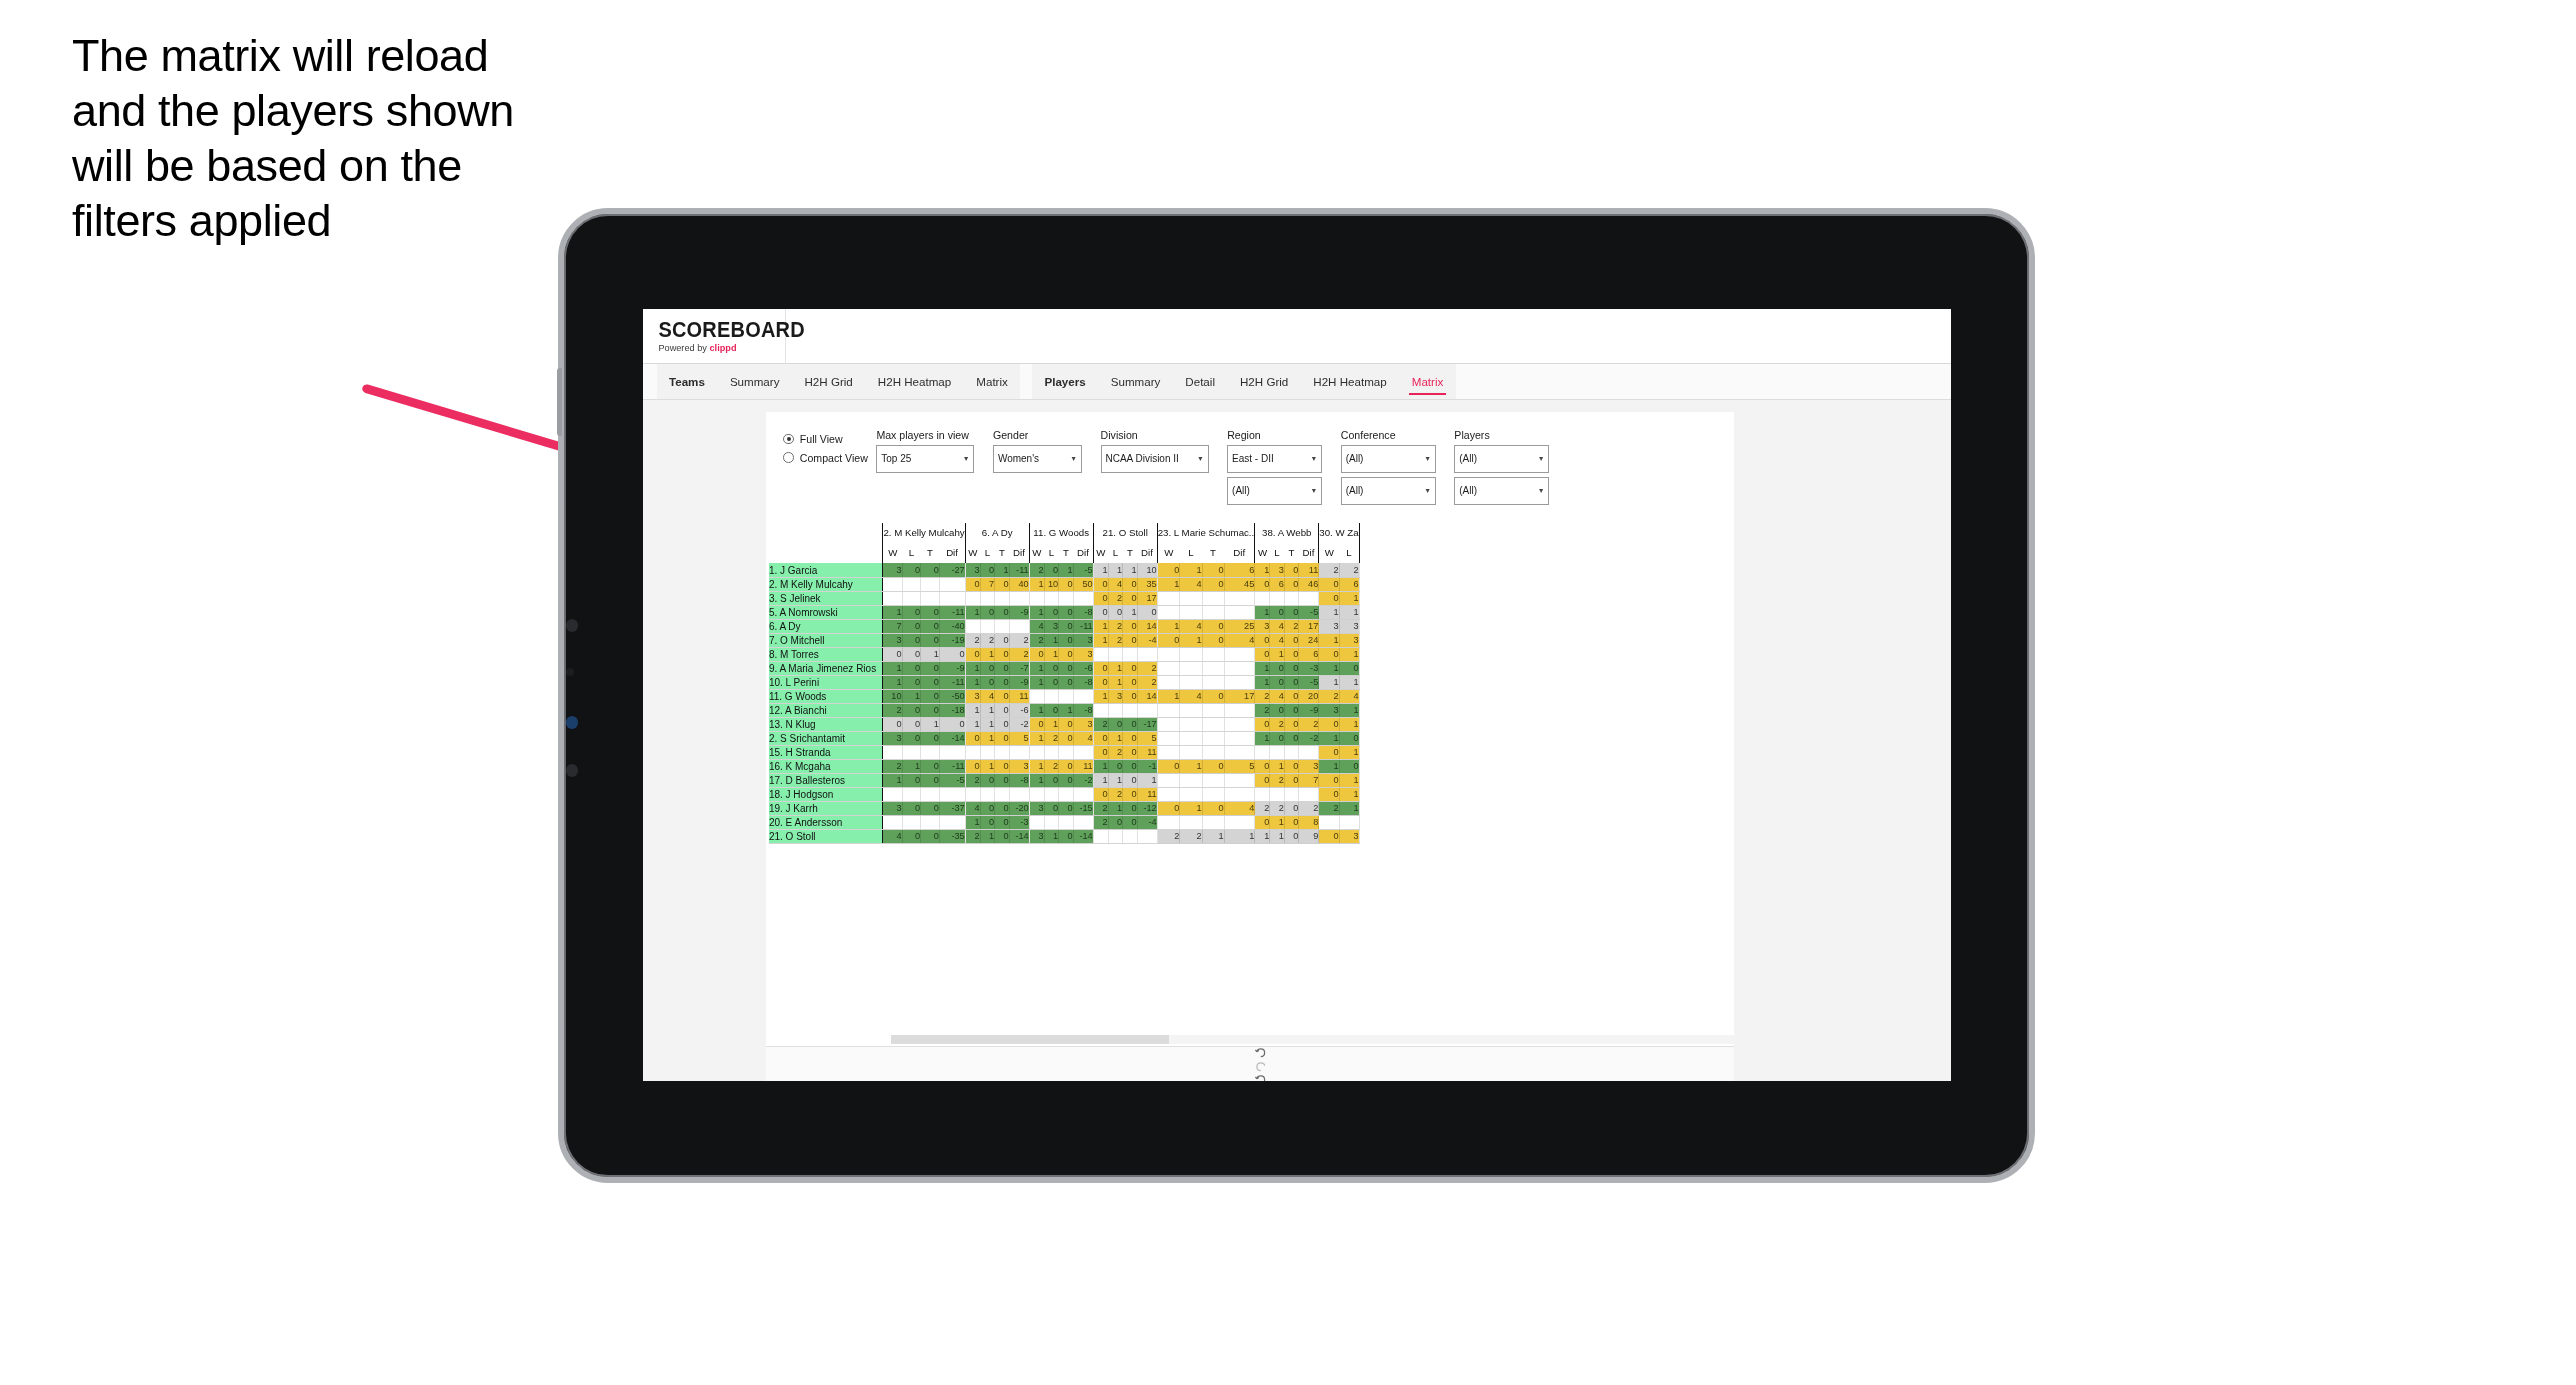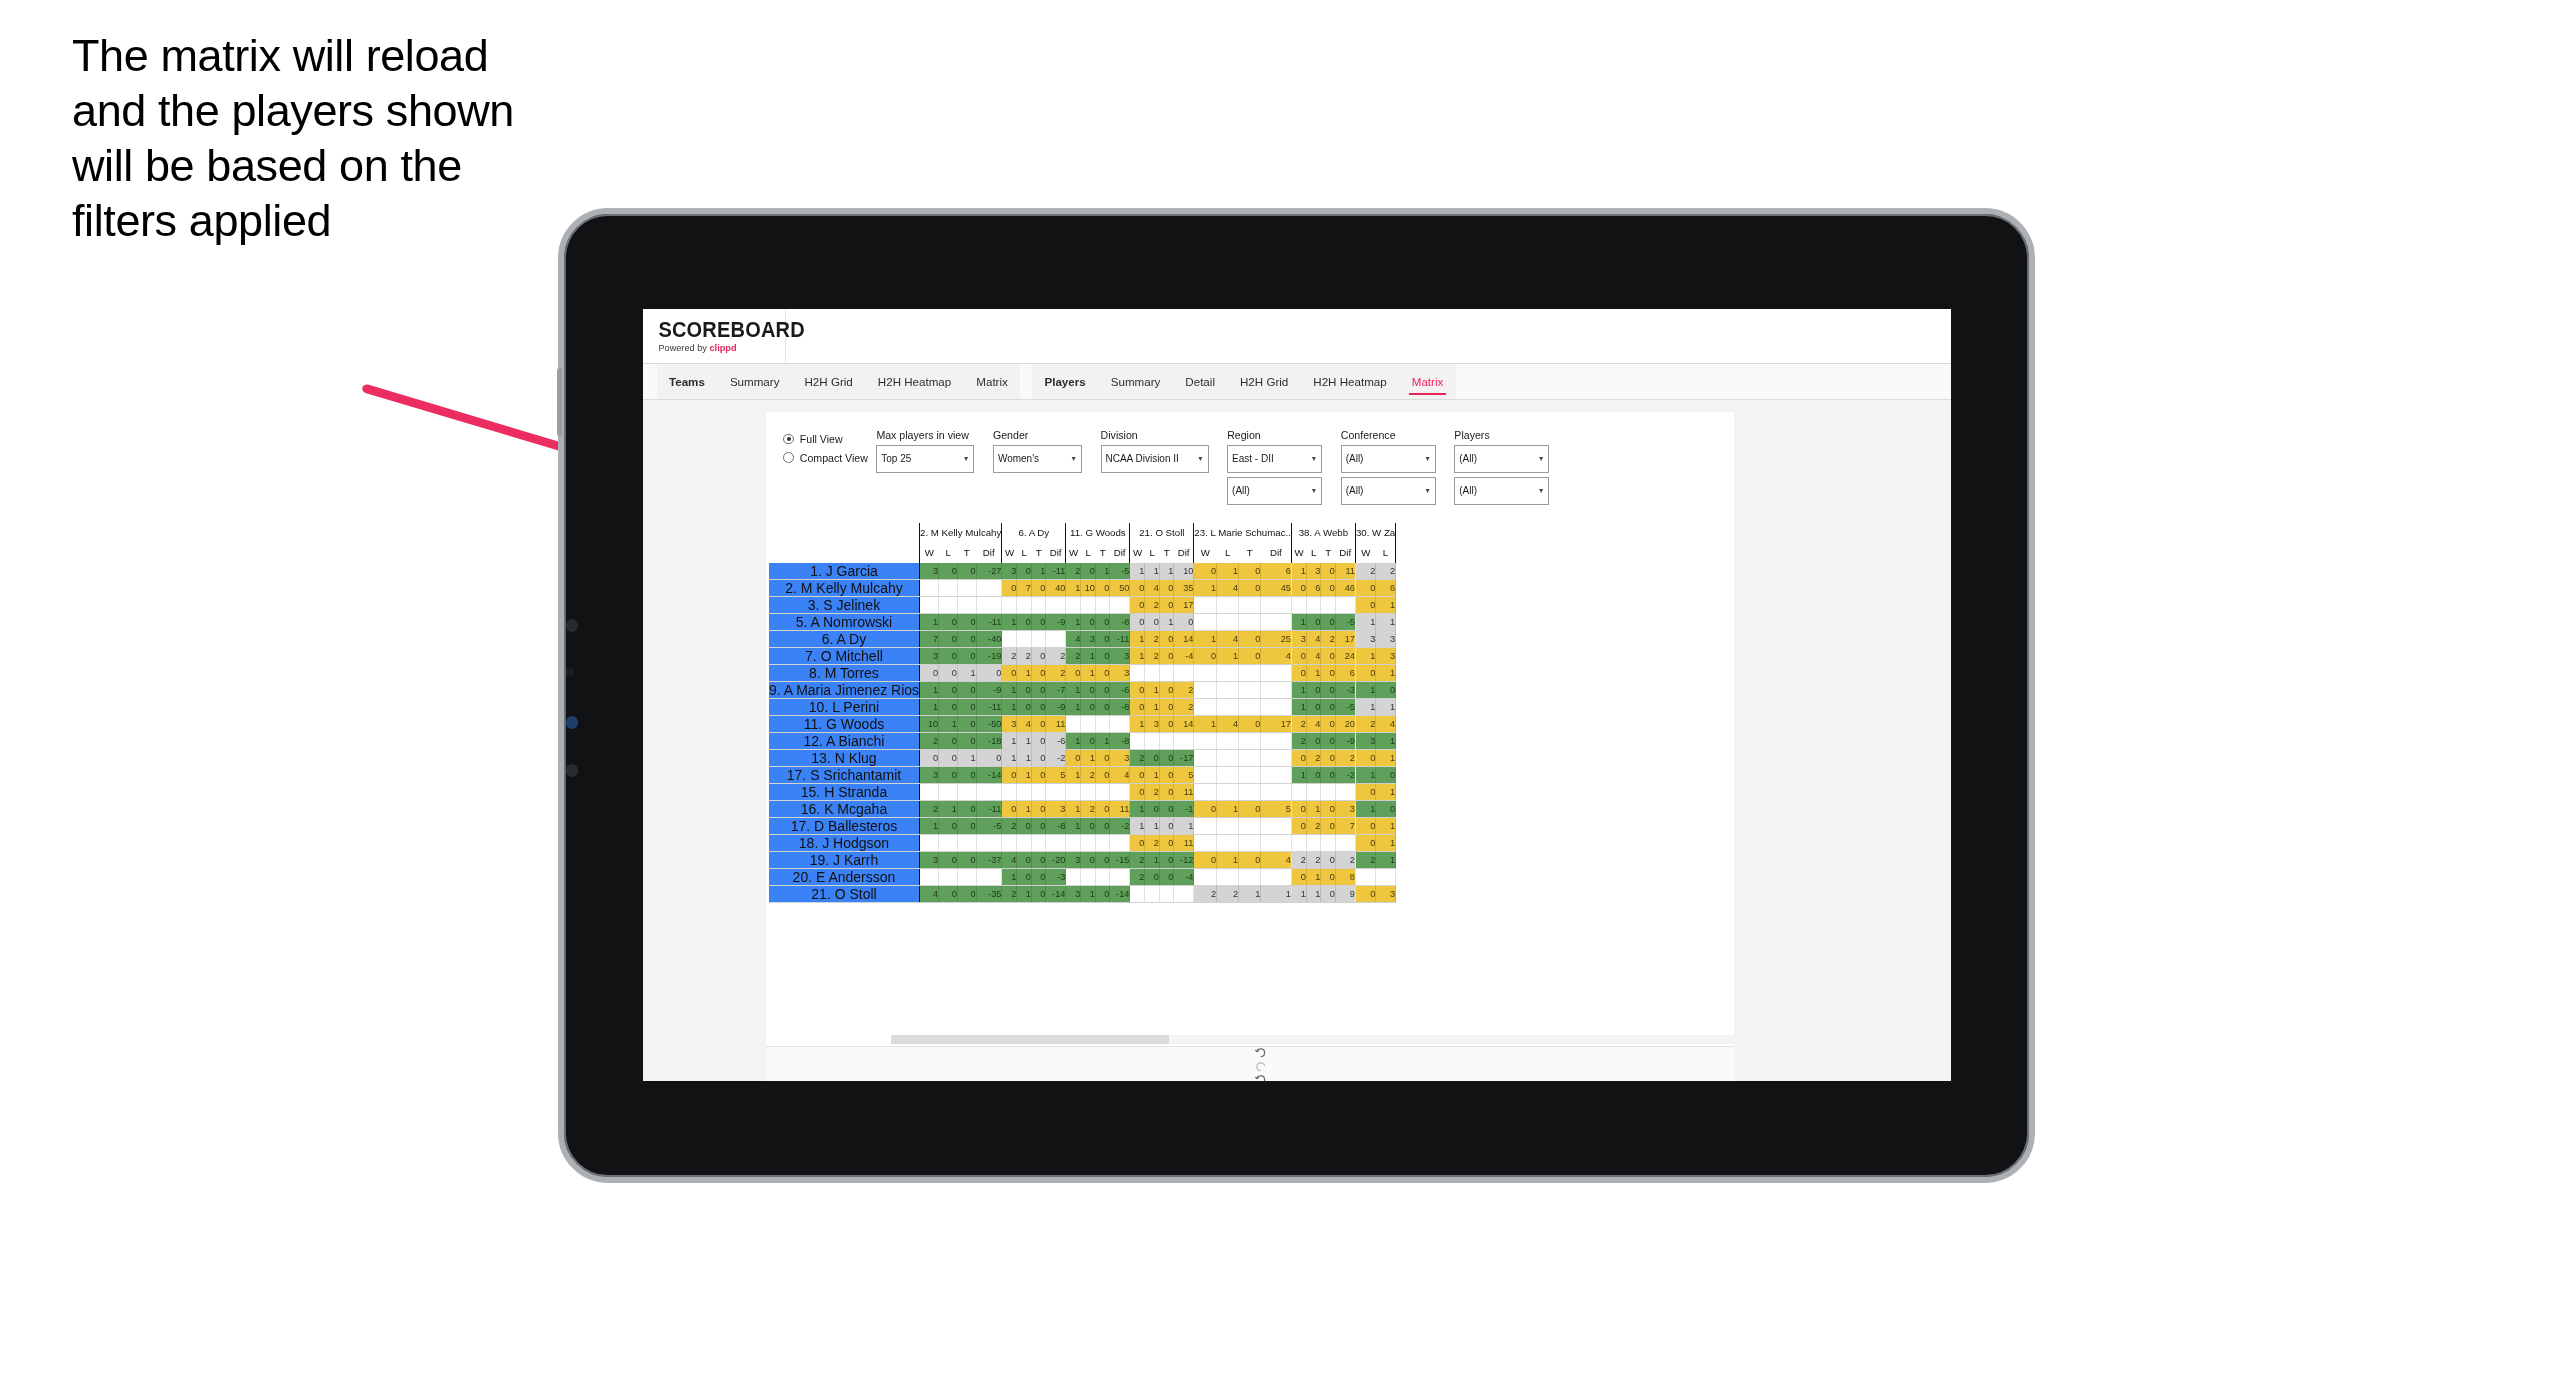--- a/index.html
+++ b/index.html
@@ -128,23 +128,23 @@
   table.mx td, table.mx th{ padding:0; margin:0; }
 
   .hdr-name{
     font-size:9.7px; text-align:center; font-weight:normal; color:#111;
     height:19.3px; white-space:nowrap; overflow:hidden;
   }
   .hdr-sub{ font-size:9.7px; text-align:center; font-weight:normal; color:#111; height:21px; }
   .hdr-blank{ height:37px; }
 
   .rowname{
-    width:114px; font-size:14px; color:#111; padding-left:3.9px;
+    width:114px; font-size:10px; color:#111; padding-left:3.9px;
     white-space:nowrap; border-bottom:1px solid #d4d4d4; height:14px;
-    text-align:center; background:#3b82f6;
+    text-align:left; background:#86efac;
   }
   td.cell{
     width:14.5px; height:14px; text-align:right; padding-right:2.9px;
     font-size:9.2px; border-bottom:1px solid #cfcfcf; border-right:1px solid rgba(0,0,0,0.12);
   }
   td.cell.dif{ width:20px; }
   td.cell.green{ background:#5fa15a; color:#1d3a1b; }
   td.cell.yellow{ background:#eec73f; color:#4a3c0a; }
   td.cell.grey{ background:#d4d4d4; color:#333; }
   td.cell.empty{ background:#ffffff; border-bottom:1px solid #d4d4d4; color:transparent; }
@@ -796,21 +796,21 @@
                 <td class="cell yellow">0</td>
                 <td class="cell yellow">2</td>
                 <td class="cell yellow">0</td>
                 <td class="cell dif yellow">2</td>
                 <td class="gsep"></td>
                 <td class="cell yellow">0</td>
                 <td class="cell yellow">1</td>
                 <td class="gsep"></td>
               </tr>
               <tr>
-                <td class="rowname">17. S Srichantamit</td>
+                <td class="rowname">2. S Srichantamit</td>
                 <td class="gsep"></td>
                 <td class="cell green">3</td>
                 <td class="cell green">0</td>
                 <td class="cell green">0</td>
                 <td class="cell dif green">-14</td>
                 <td class="gsep"></td>
                 <td class="cell yellow">0</td>
                 <td class="cell yellow">1</td>
                 <td class="cell yellow">0</td>
                 <td class="cell dif yellow">5</td>

